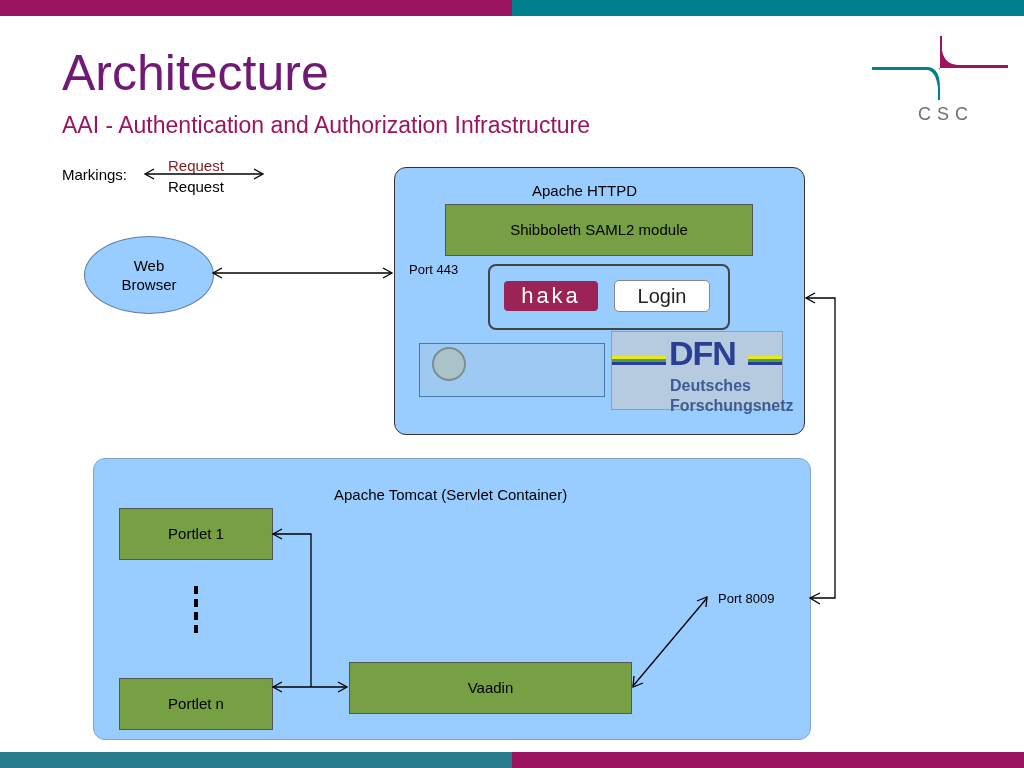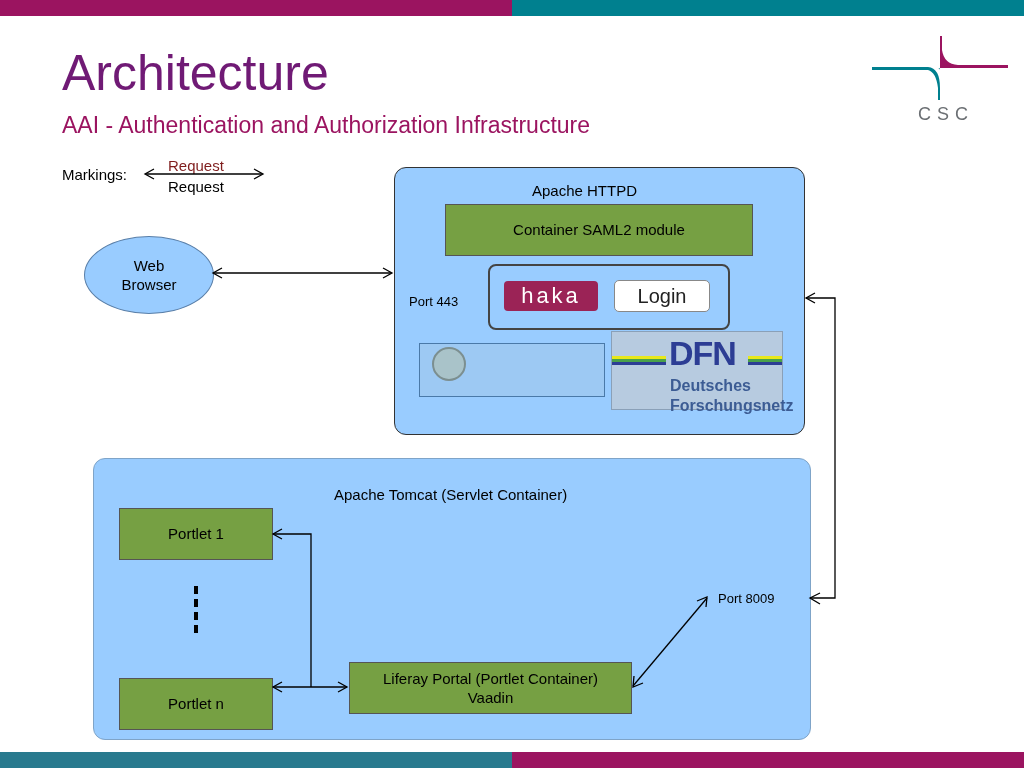--- a/index.html
+++ b/index.html
@@ -56,22 +56,22 @@
   <path d="M72 6 L74 6 L74 20 Q76 34 90 35 L140 35 L140 38 L72 38 Z" fill="#9b1460"></path>
 </svg>
 <div class="logo-text">CSC</div>
 
 <div class="markings-label">Markings:</div>
 <div class="mk-req">Request</div>
 <div class="mk-resp">Request</div>
 
 <div class="panel" style="left:394px;top:167px;width:409px;height:266px;"></div>
 <div class="lbl" style="left:532px;top:182px;">Apache HTTPD</div>
-<div class="green" style="left:445px;top:204px;width:306px;height:50px;">Container SAML2 module</div>
-<div class="lbl small" style="left:409px;top:262px;margin-top:32px;">Port 443</div>
+<div class="green" style="left:445px;top:204px;width:306px;height:50px;">Shibboleth SAML2 module</div>
+<div class="lbl small" style="left:409px;top:262px;">Port 443</div>
 <div class="hakabox"></div>
 <div class="haka">haka</div>
 <div class="login">Login</div>
 
 <div class="surf">
   <div class="surf-seal"></div>
   <div class="surf-small"></div>
 </div>
 
 <div class="dfn">
@@ -87,21 +87,20 @@
 <div class="ellipse">
   <span style="white-space:pre-line;">Web
 Browser</span>
 </div>
 
 <div class="panel2" style="left:93px;top:458px;width:716px;height:280px;"></div>
 <div class="lbl" style="left:334px;top:486px;">Apache Tomcat  (Servlet Container)</div>
 <div class="green" style="left:119px;top:508px;width:152px;height:50px;">Portlet 1</div>
 <div class="green" style="left:119px;top:662px;width:152px;height:50px;margin-top:16px;">Portlet n</div>
 <div class="green" style="left:349px;top:662px;width:281px;height:50px;flex-direction:column;">
-  <div>Liferay Portal (Portlet Container)</div>
   <div>Vaadin</div>
 </div>
 <div class="lbl small" style="left:718px;top:591px;">Port 8009</div>
 
 <svg class="arrows" width="1024" height="768">
   <g fill="none" stroke="#000" stroke-width="1.3">
 
     <g>
       <line x1="146" y1="174" x2="262" y2="174"></line>
       <polyline points="154,169 145,174 154,179"></polyline>

